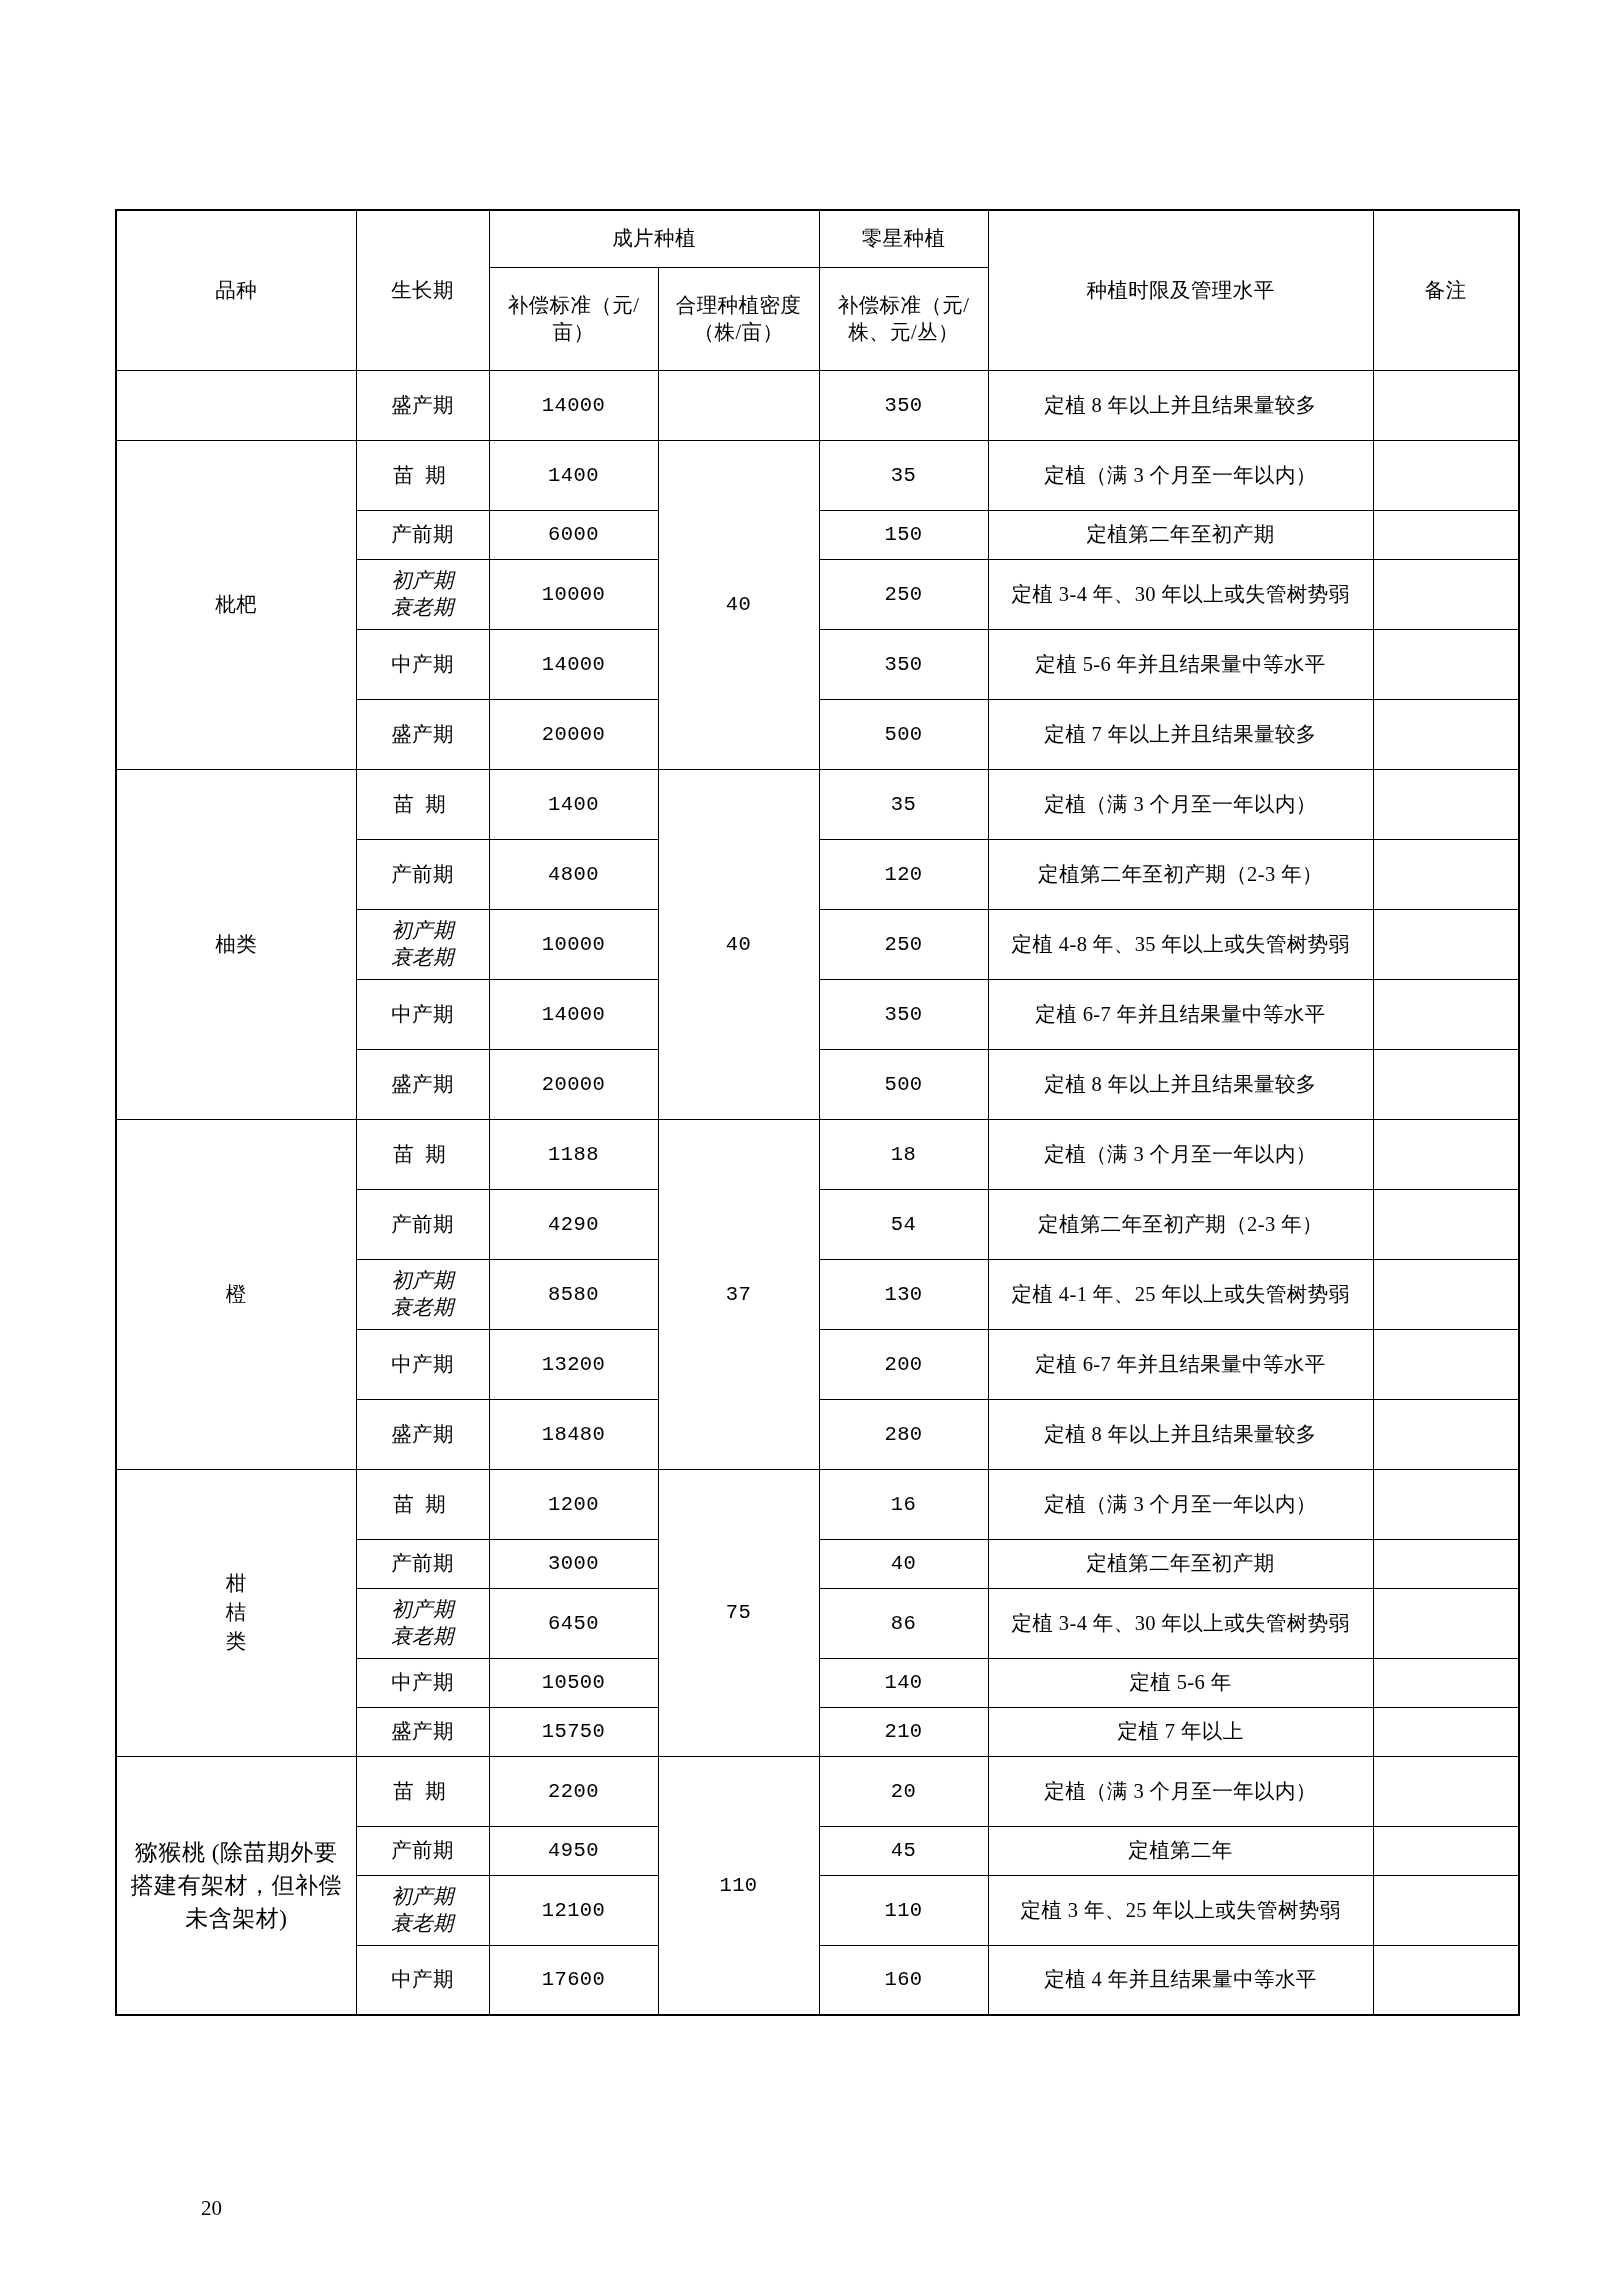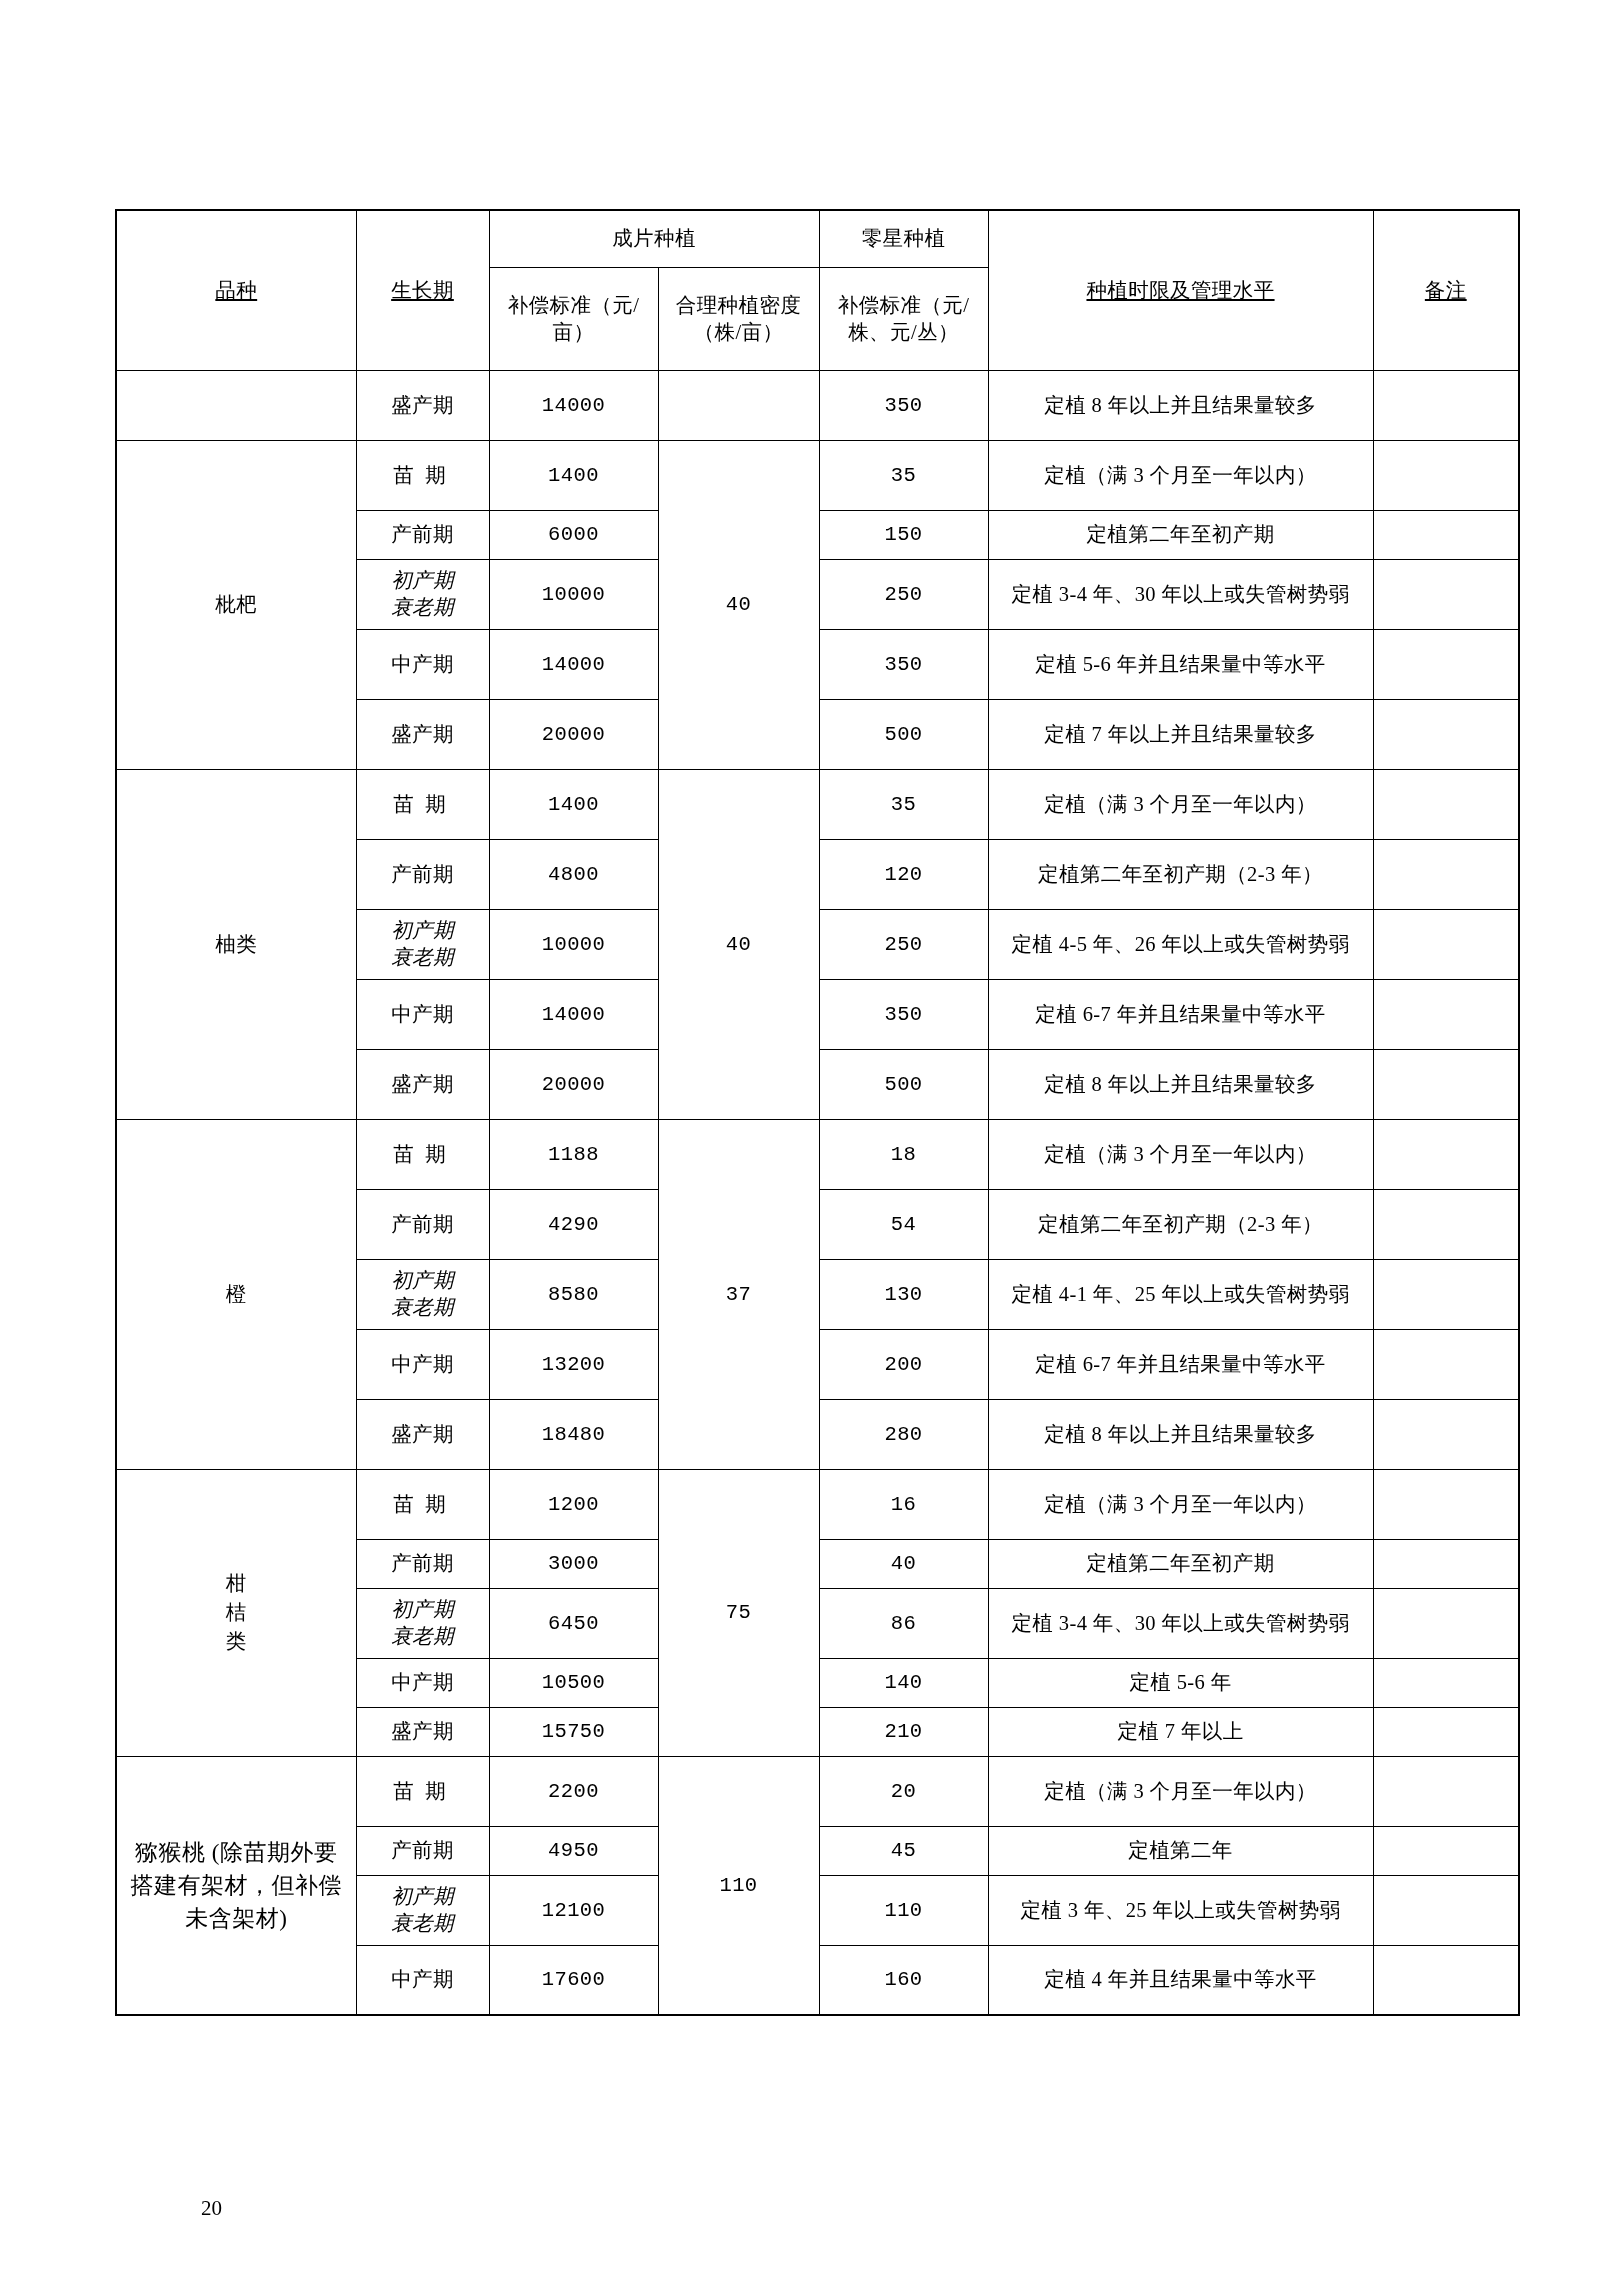--- a/index.html
+++ b/index.html
@@ -56,21 +56,21 @@
 
   
   col.c-variety   { width: 240px; }
   col.c-stage     { width: 133px; }
   col.c-comp-area { width: 169px; }
   col.c-density   { width: 161px; }
   col.c-comp-unit { width: 169px; }
   col.c-period    { width: 385px; }
   col.c-remark    { width: 146px; }
 
-  .hdr-tall { height: 152px; text-decoration: underline; }
+  .hdr-tall { height: 152px; }
   .hdr-mid  { height: 49px; margin-left: 35px; }
 
   td.num {
     font-family: Liberation Mono, monospace;
     font-size: 22px;
     letter-spacing: 0.4px;
   }
 
   td.stage {
     font-size: 20.5px;
@@ -213,21 +213,21 @@
             <td class="period">定植第二年至初产期（2-3 年）</td>
             <td class="blank"></td>
           </tr>
           <tr class="row-h2">
             <td class="stage">
               <span class="two-line">初产期</span>
               <span class="two-line">衰老期</span>
             </td>
             <td class="num">10000</td>
             <td class="num">250</td>
-            <td class="period">定植 4-5 年、26 年以上或失管树势弱</td>
+            <td class="period">定植 4-8 年、35 年以上或失管树势弱</td>
             <td class="blank"></td>
           </tr>
           <tr class="row-h2">
             <td class="stage">中产期</td>
             <td class="num">14000</td>
             <td class="num">350</td>
             <td class="period">定植 6-7 年并且结果量中等水平</td>
             <td class="blank"></td>
           </tr>
           <tr class="row-h2">

